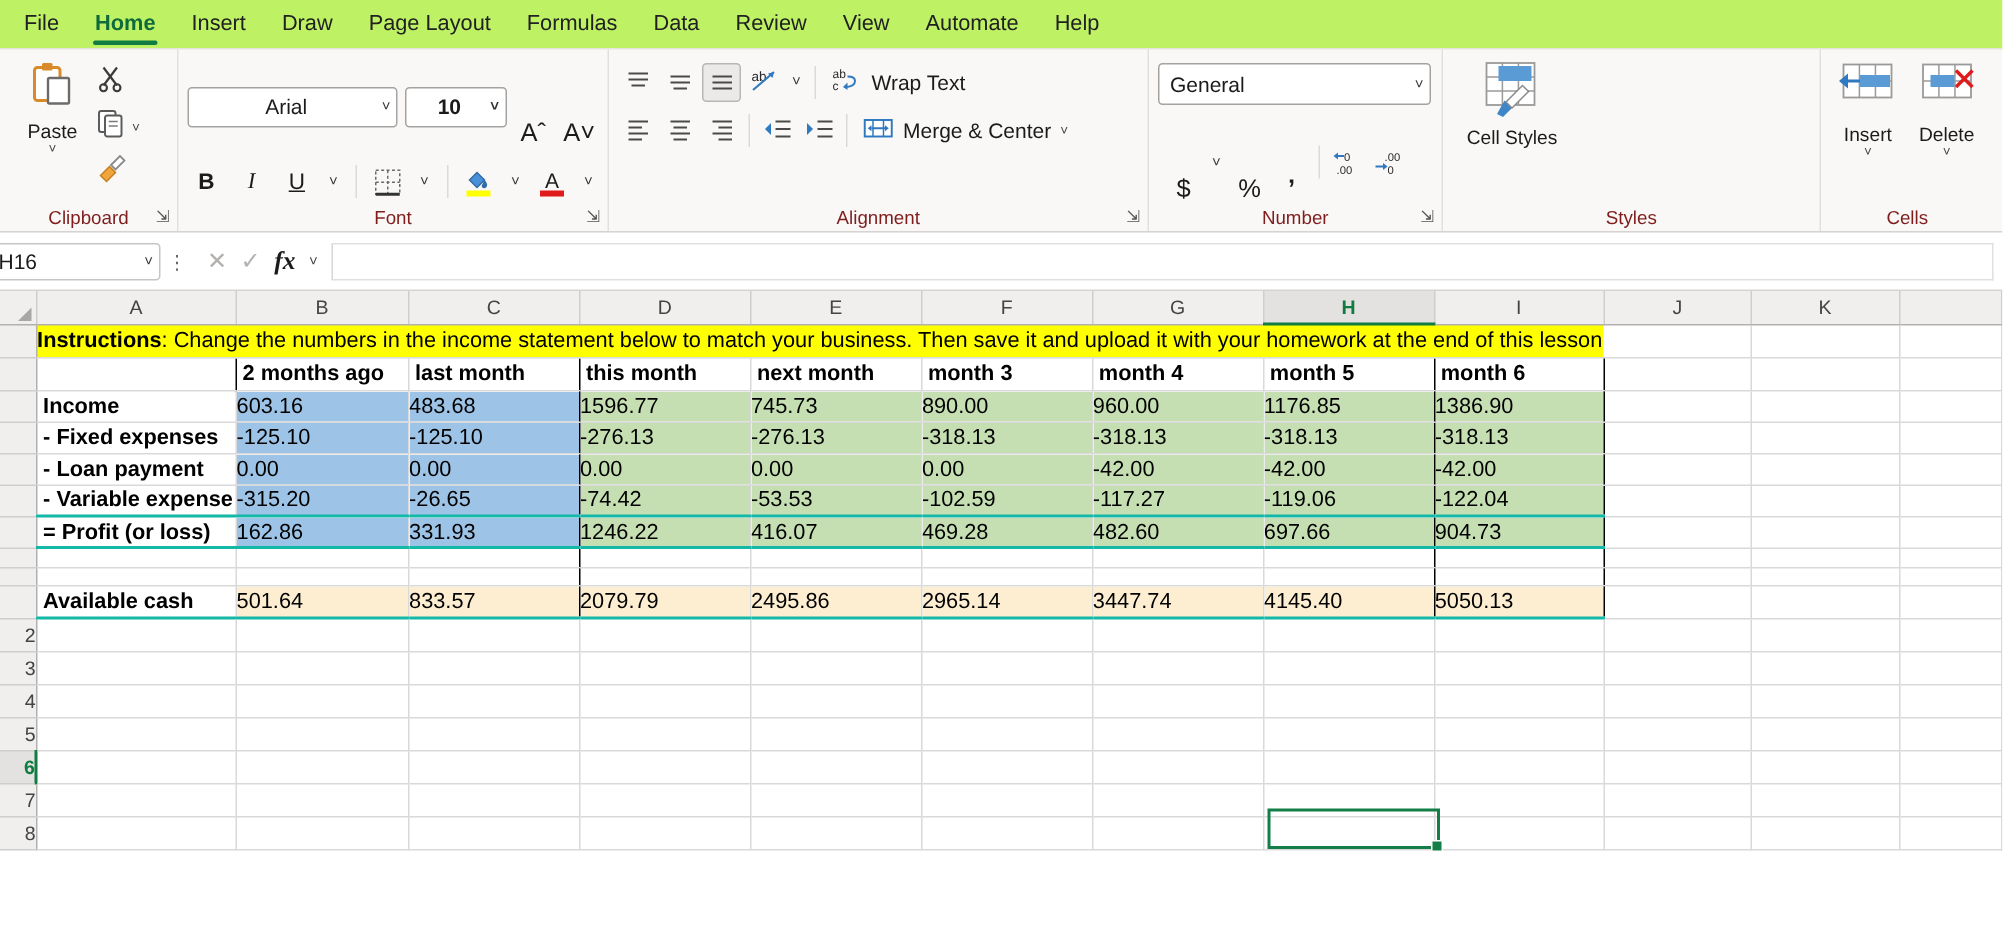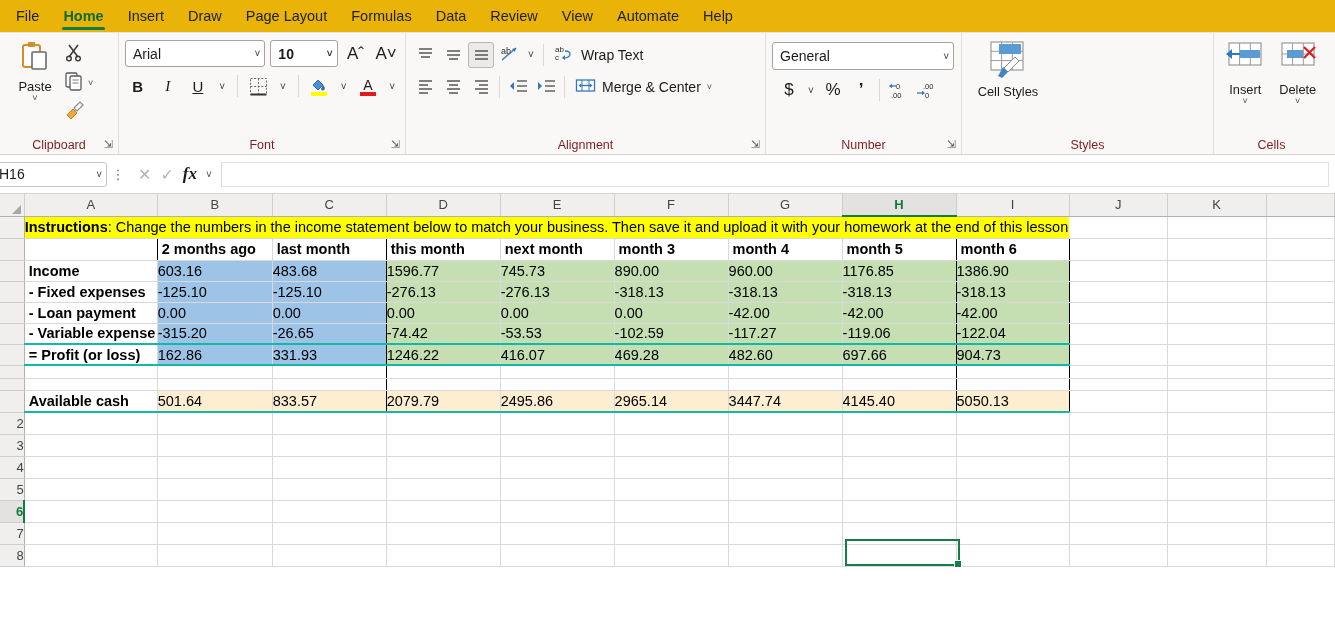--- a/index.html
+++ b/index.html
@@ -7,21 +7,21 @@
     margin: 0; padding: 0;
     width: 1335px; height: 632px;
     overflow: hidden;
     background: #ffffff;
     font-family: "Liberation Sans", sans-serif;
   }
 
   
   .tabbar {
     height: 33px;
-    background: #eab308;
+    background: #bef264;
     display: flex;
     align-items: flex-end;
     padding-left: 4px;
     border-bottom: 1px solid #e6e4e2;
   }
   .tab {
     font-size: 14.5px;
     color: #212121;
     padding: 4px 12px 7px 12px;
     line-height: 18px;
@@ -74,36 +74,36 @@
     align-items: center; padding-top: 2px;
   }
   .paste-lbl { font-size: 13px; color: #1b1b1b; margin-top: 1px; }
   .chev { font-size: 9px; color: #444; line-height: 8px; }
   .clip-col { display: flex; flex-direction: column; padding-top: 4px; gap: 5px; }
   .clip-row { display: flex; align-items: center; gap: 4px; }
 
   
   .font-grp { width: 287px; }
   .font-grp .grp-body { flex-direction: column; gap: 6px; padding-top: 2px; }
-  .fr { display: flex; align-items: center; gap: 5px; }
+  .fr { display: flex; align-items: center; gap: 5px; text-align: center; }
   .combo {
     border: 1px solid #a5a3a1; background: #fff; border-radius: 3px;
     height: 27px; display: flex; align-items: center;
     padding: 0 4px 0 7px; font-size: 14px; color: #1b1b1b;
   }
   .combo .cv { flex: 1; overflow: hidden; white-space: nowrap; }
   .combo .cb { font-size: 10px; color: #333; padding-left: 6px; }
   .fontname { width: 142px; }
   .fontsize { width: 68px; font-weight: bold; }
   .ico {
     width: 26px; height: 26px;
     display: inline-flex; align-items: center; justify-content: center;
     font-size: 15px; color: #1b1b1b; border-radius: 3px;
   }
-  .ico.big { font-size: 17px; }
+  .ico.big { font-size: 17px; margin-top: 36px; }
   .ico.sm { width: 14px; font-size: 10px; color: #333; }
   .vsep { width: 1px; height: 22px; background: #dadada; margin: 0 3px; }
 
   
   .align-grp { width: 360px; }
   .align-grp .grp-body { flex-direction: column; gap: 5px; padding-top: 3px; }
   .ar { display: flex; align-items: center; gap: 2px; }
   .btnbox {
     height: 27px; display: flex; align-items: center;
     padding: 0 5px; font-size: 14px; color: #1b1b1b; gap: 6px;

